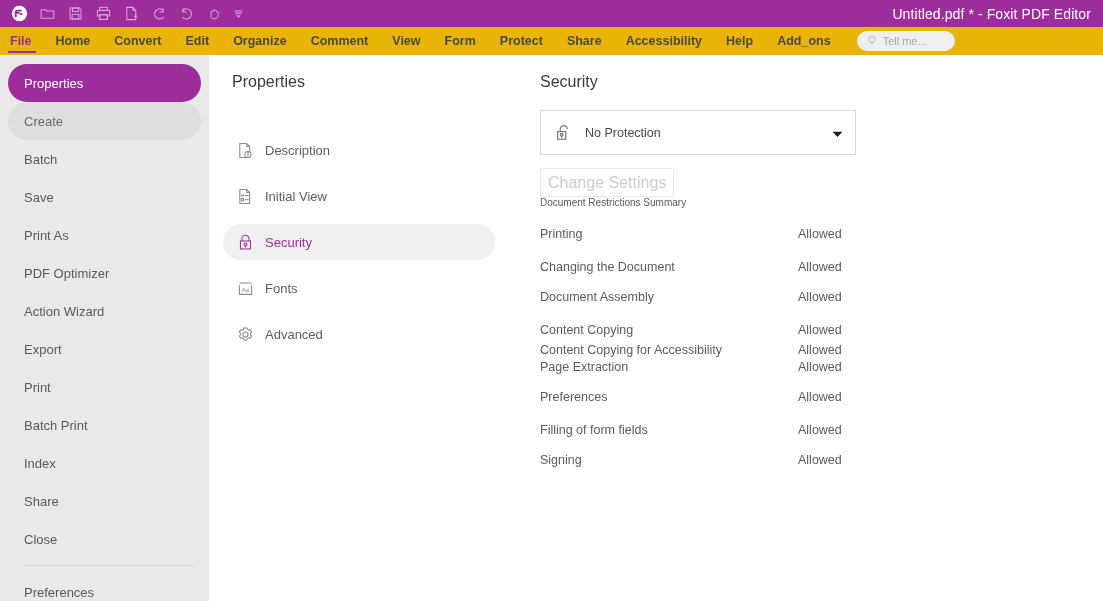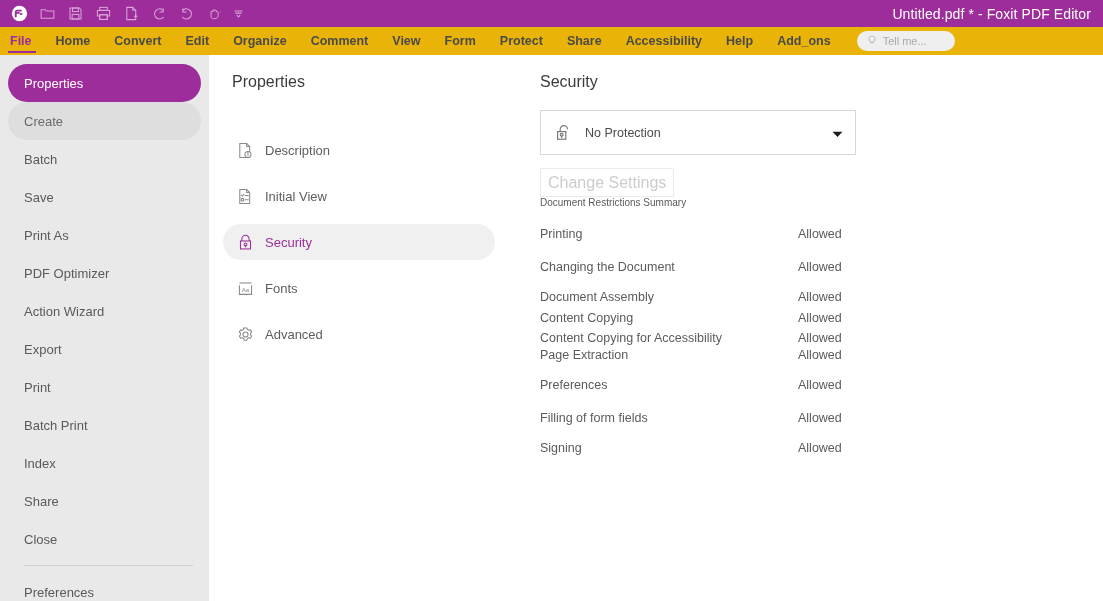--- a/index.html
+++ b/index.html
@@ -363,21 +363,21 @@
       <span class="restr-val">Allowed</span>
     </div>
     <div class="restr-row" style="margin-top:16px">
       <span class="restr-name">Changing the Document</span>
       <span class="restr-val">Allowed</span>
     </div>
     <div class="restr-row" style="margin-top:13px">
       <span class="restr-name">Document Assembly</span>
       <span class="restr-val">Allowed</span>
     </div>
-    <div class="restr-row" style="margin-top:4px">
+    <div class="restr-row" style="margin-top:16px">
       <span class="restr-name">Content Copying</span>
       <span class="restr-val">Allowed</span>
     </div>
     <div class="restr-row" style="margin-top:3px">
       <span class="restr-name">Content Copying for Accessibility</span>
       <span class="restr-val">Allowed</span>
     </div>
     <div class="restr-row" style="">
       <span class="restr-name">Page Extraction</span>
       <span class="restr-val">Allowed</span>

